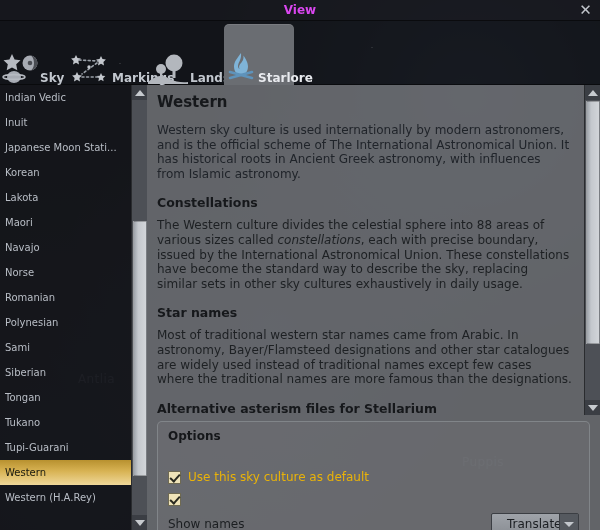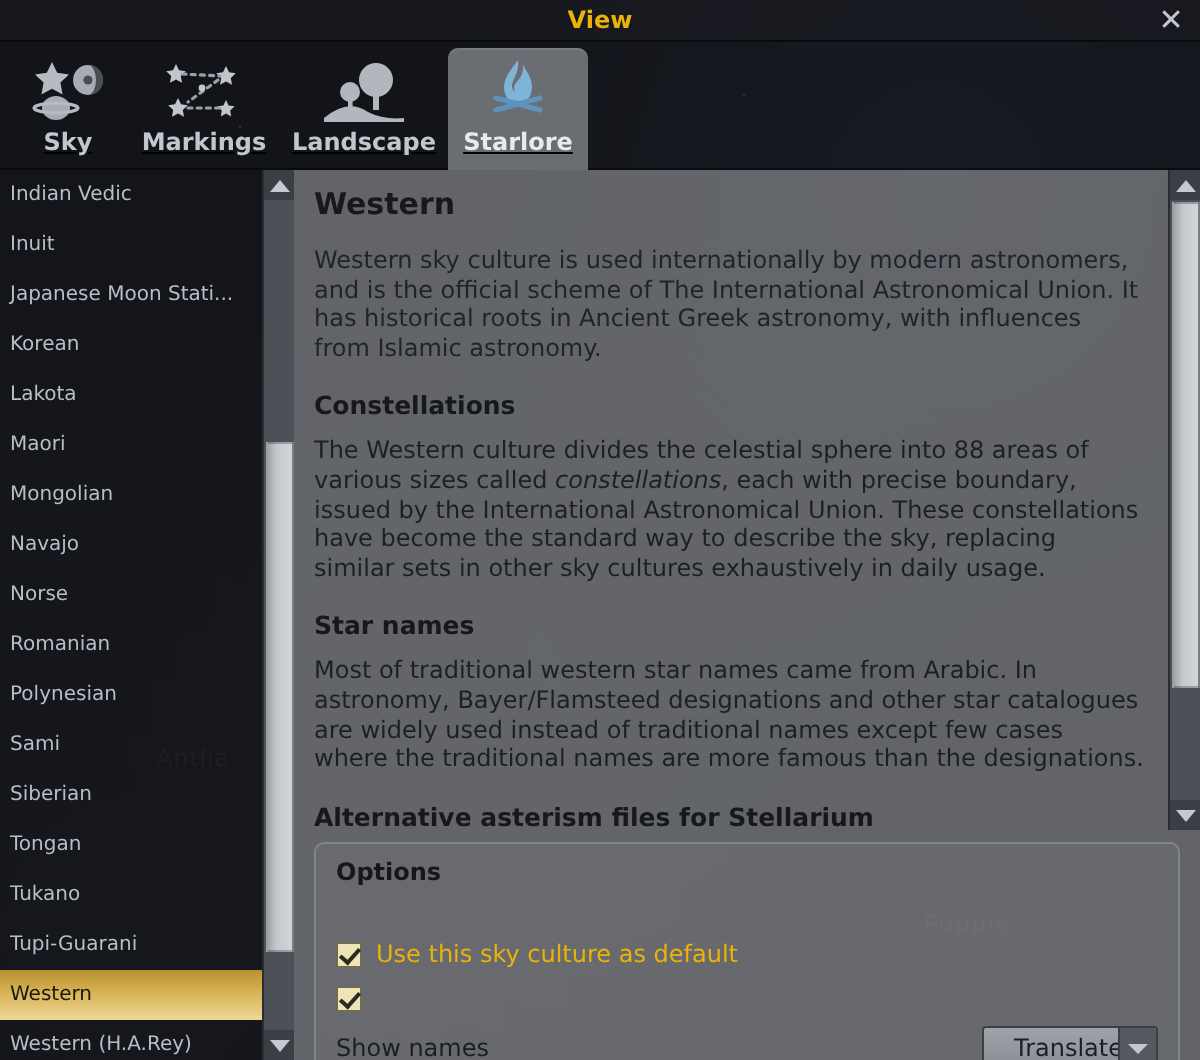--- a/index.html
+++ b/index.html
@@ -55,46 +55,45 @@
   #title-bar {
     height: 21px; flex: 0 0 21px;
     position: relative;
     background: rgba(24,26,32,0.86);
     border-bottom: 1px solid rgba(0,0,0,0.55);
   }
   #title-text {
     position: absolute; left: 0; right: 0; top: 0;
     line-height: 21px; text-align: center;
     font-size: 12px; font-weight: bold;
-    color: #eab308;
+    color: #d946ef;
   }
   #close-button {
     position: absolute; right: 6px; top: 2px;
     width: 17px; height: 17px;
     color: #c2c6cc;
     font-size: 15px; line-height: 16px; text-align: center;
     cursor: pointer;
   }
 
   
   #tab-strip {
     height: 64px; flex: 0 0 64px;
     position: relative;
     background: rgba(20,22,27,0.80);
     border-bottom: 1px solid rgba(0,0,0,0.5);
   }
   .tab {
     position: absolute; top: 3px;
     width: 68px; height: 61px;
-    display: flex; flex-direction: column;
-    align-items: center; justify-content: flex-start;
+    display: flex; flex-direction: row;
+    align-items: flex-end; justify-content: flex-start;
     padding-top: 4px;
     cursor: pointer;
     border-radius: 5px 5px 0 0;
-    text-decoration: underline;
   }
   .tab.active {
     background: #6a6d72;
     box-shadow: inset 0 1px 0 rgba(255,255,255,0.10);
   }
   .tab-icon { height: 34px; display: flex; align-items: center; justify-content: center; }
   .tab-label {
     font-size: 12px; font-weight: bold;
     color: #c2c7ce;
     margin-top: 2px;
@@ -340,21 +339,20 @@
   <div id="body-split">
 
     <div id="sidebar">
       <div id="culture-list">
           <div class="culture-item">Indian Vedic</div>
           <div class="culture-item">Inuit</div>
           <div class="culture-item">Japanese Moon Stati...</div>
           <div class="culture-item">Korean</div>
           <div class="culture-item">Lakota</div>
           <div class="culture-item">Maori</div>
-          <div class="culture-item">Mongolian</div>
           <div class="culture-item">Navajo</div>
           <div class="culture-item">Norse</div>
           <div class="culture-item">Romanian</div>
           <div class="culture-item">Polynesian</div>
           <div class="culture-item">Sami</div>
           <div class="culture-item">Siberian</div>
           <div class="culture-item">Tongan</div>
           <div class="culture-item">Tukano</div>
           <div class="culture-item">Tupi-Guarani</div>
           <div class="culture-item selected">Western</div>

